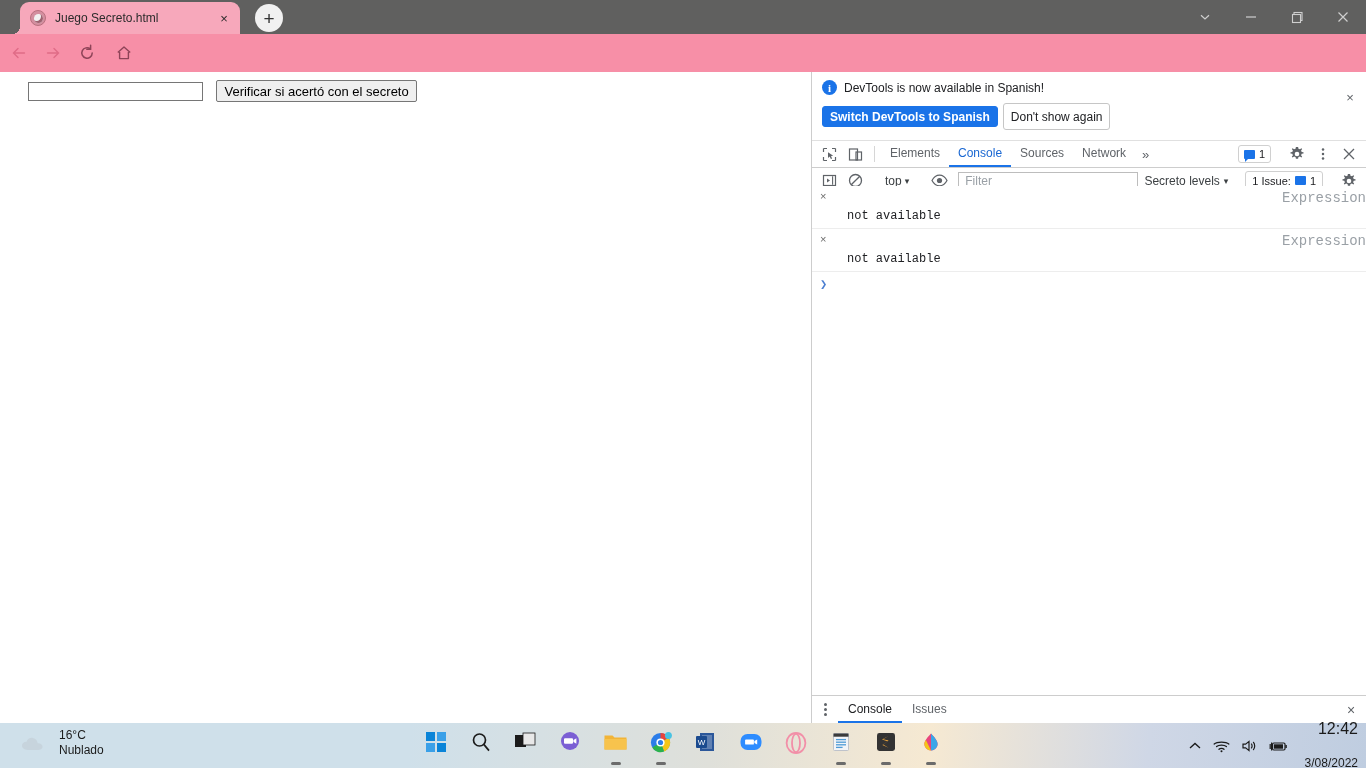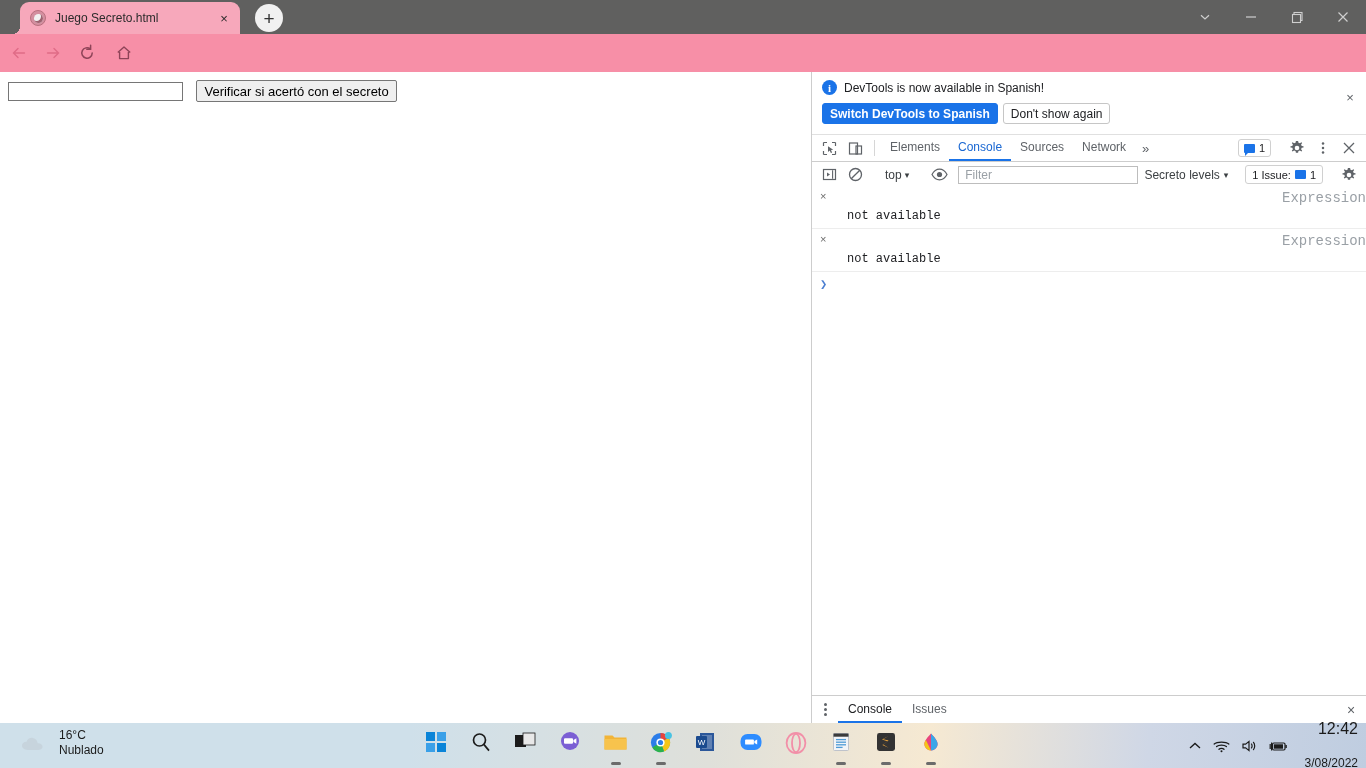--- a/index.html
+++ b/index.html
@@ -155,21 +155,21 @@
   }
   #menu-dots i { width: 3px; height: 3px; border-radius: 50%; background: #5b2f3c; display: block; }
 
   
   #viewport {
     position: absolute; left: 0; top: 72px;
     width: 811px; height: 651px;
     background: #ffffff;
     overflow: hidden;
   }
-  #page-content { padding: 8px; }
+  #page-content { padding: 8px; margin-left: 20px; }
   #secret-input {
     width: 175px; height: 19px;
     border: 1px solid #767676;
     background: #fff;
     font-family: "Liberation Sans", sans-serif;
     font-size: 13px;
     padding: 1px 2px;
     vertical-align: middle;
   }
   #verify-btn {
@@ -217,21 +217,21 @@
     font-family: "Liberation Sans", sans-serif;
     font-size: 12px; font-weight: bold;
     height: 21px; padding: 0 7px;
     white-space: nowrap;
   }
   .dt-btn-secondary {
     background: #fff; color: #202124;
     border: 1px solid #c6c6c6; border-radius: 3px;
     font-family: "Liberation Sans", sans-serif;
     font-size: 12px;
-    height: 21px; padding: 0 7px;
+    height: 27px; padding: 0 7px;
     white-space: nowrap;
   }
   #dt-banner-close {
     position: absolute; right: 8px; top: 17px;
     width: 16px; height: 16px;
     display: flex; align-items: center; justify-content: center;
     color: #5f6368; font-size: 13px;
   }
   
   #dt-tabbar {

